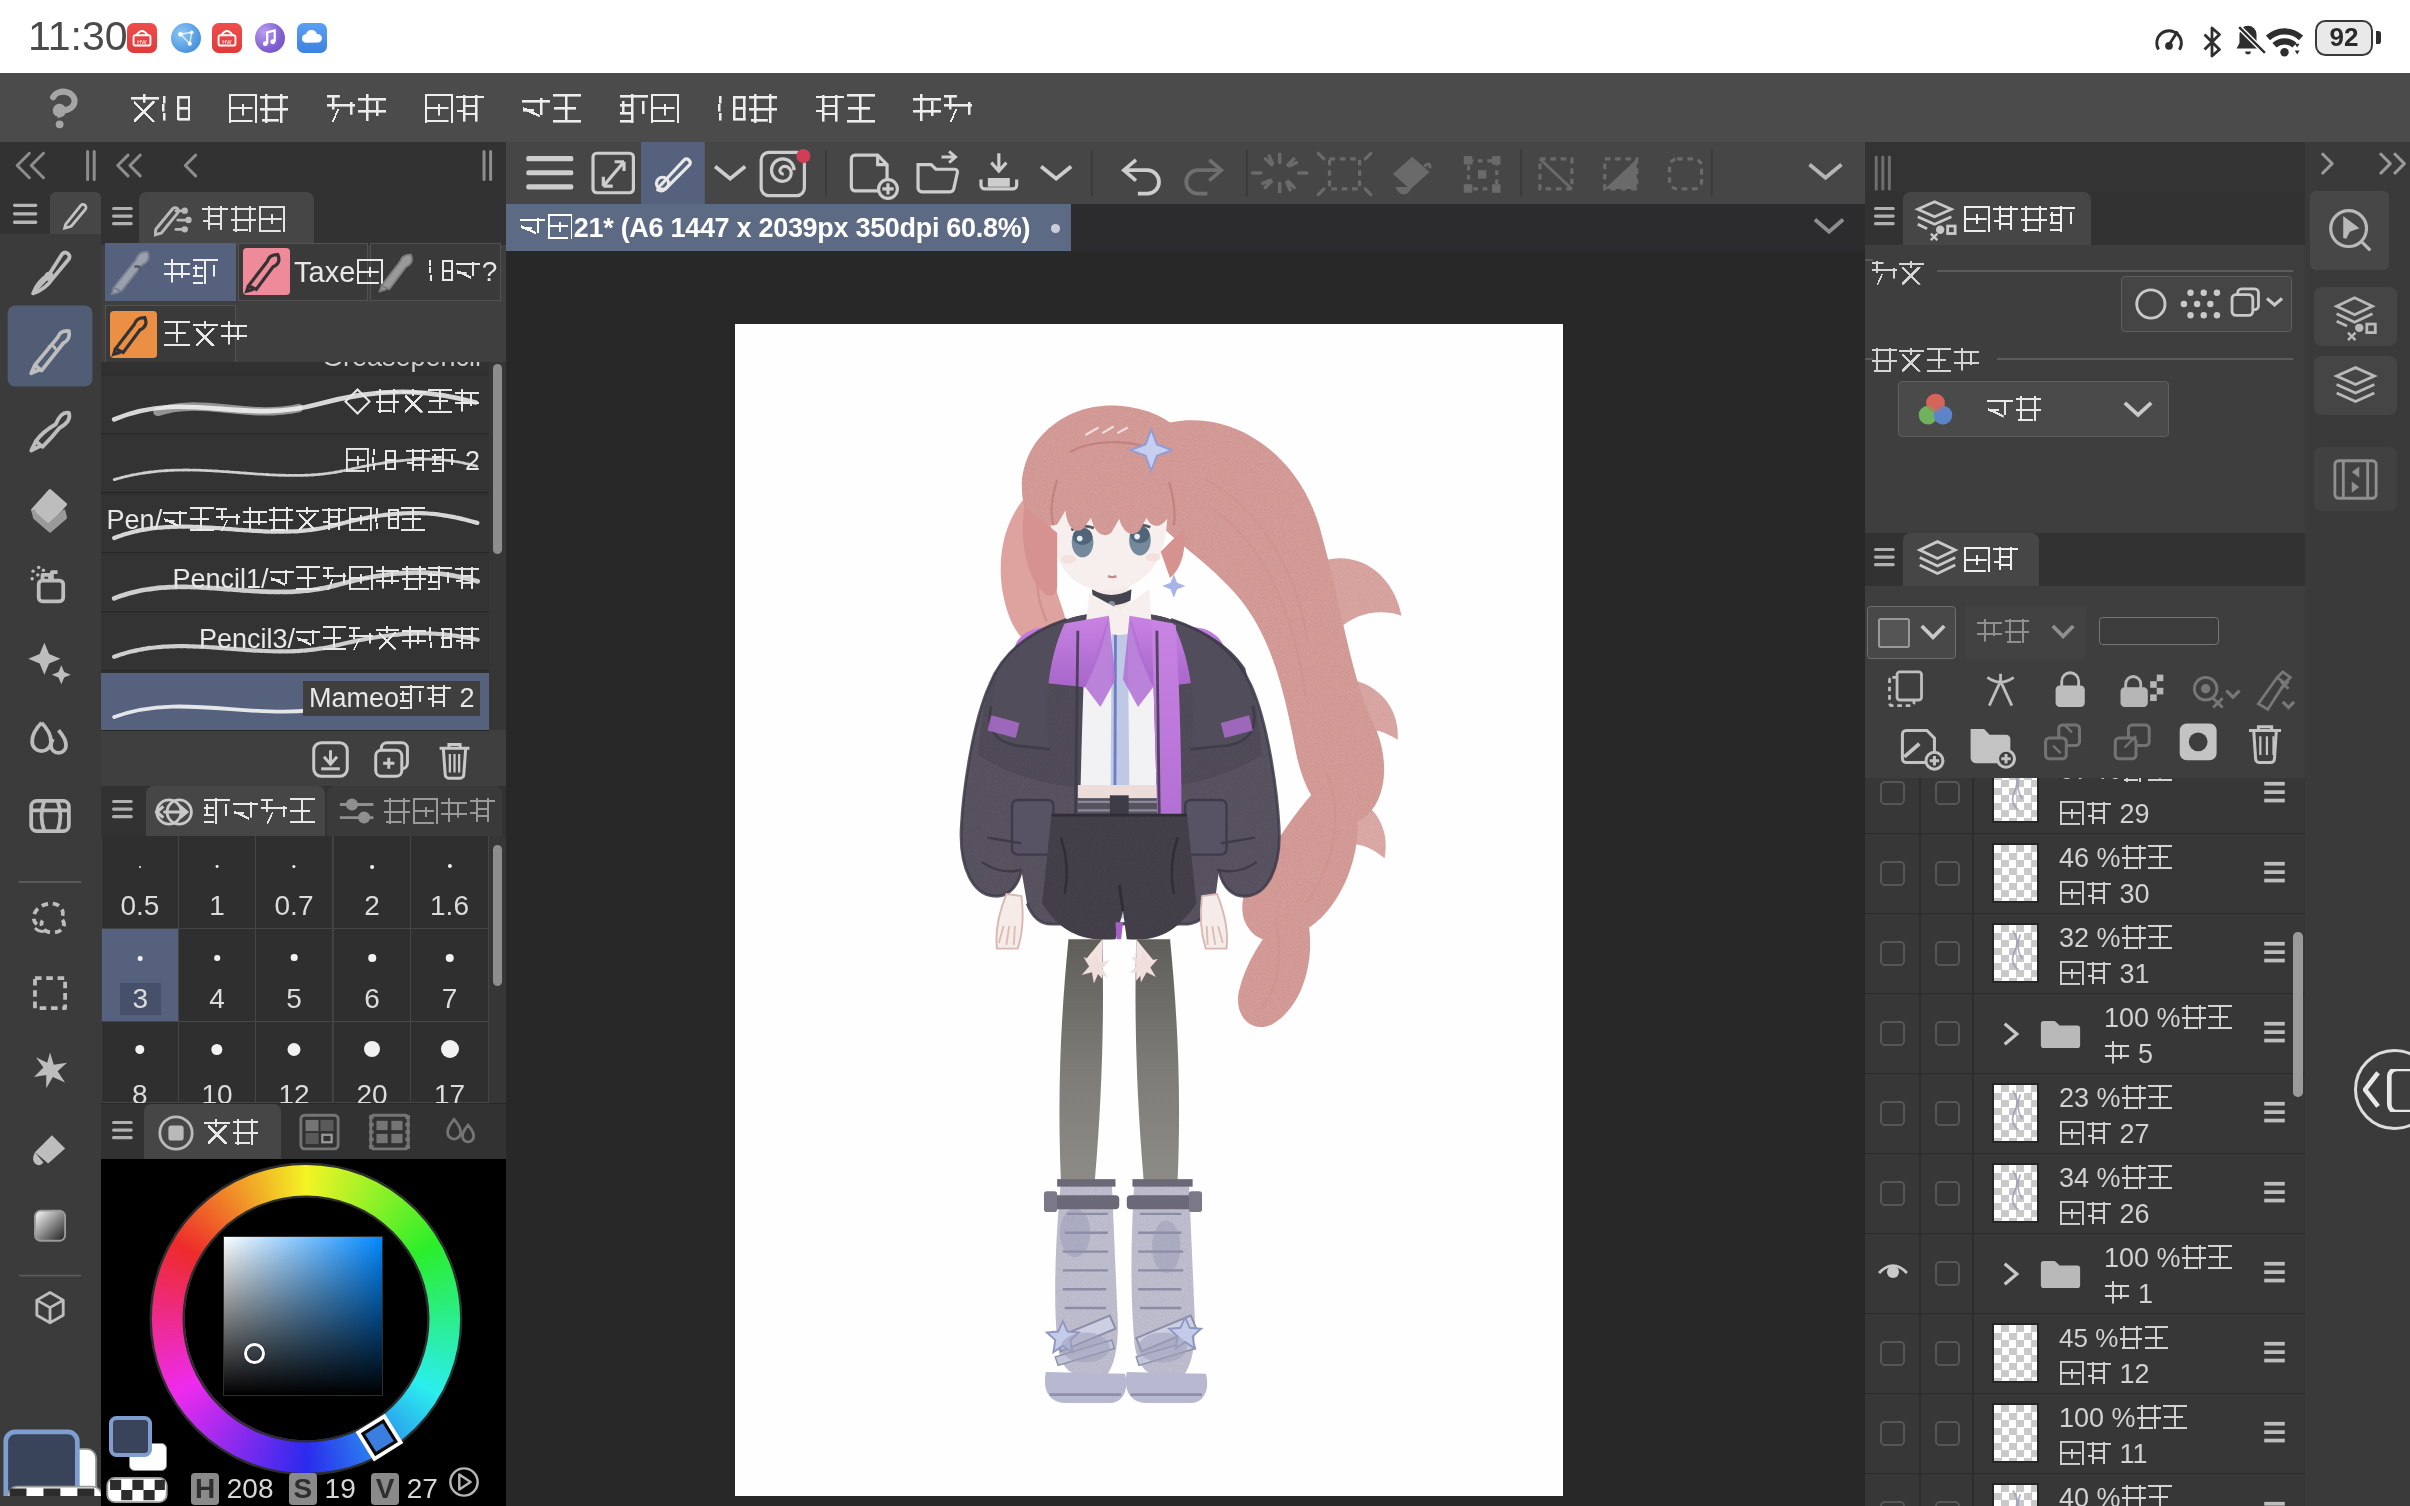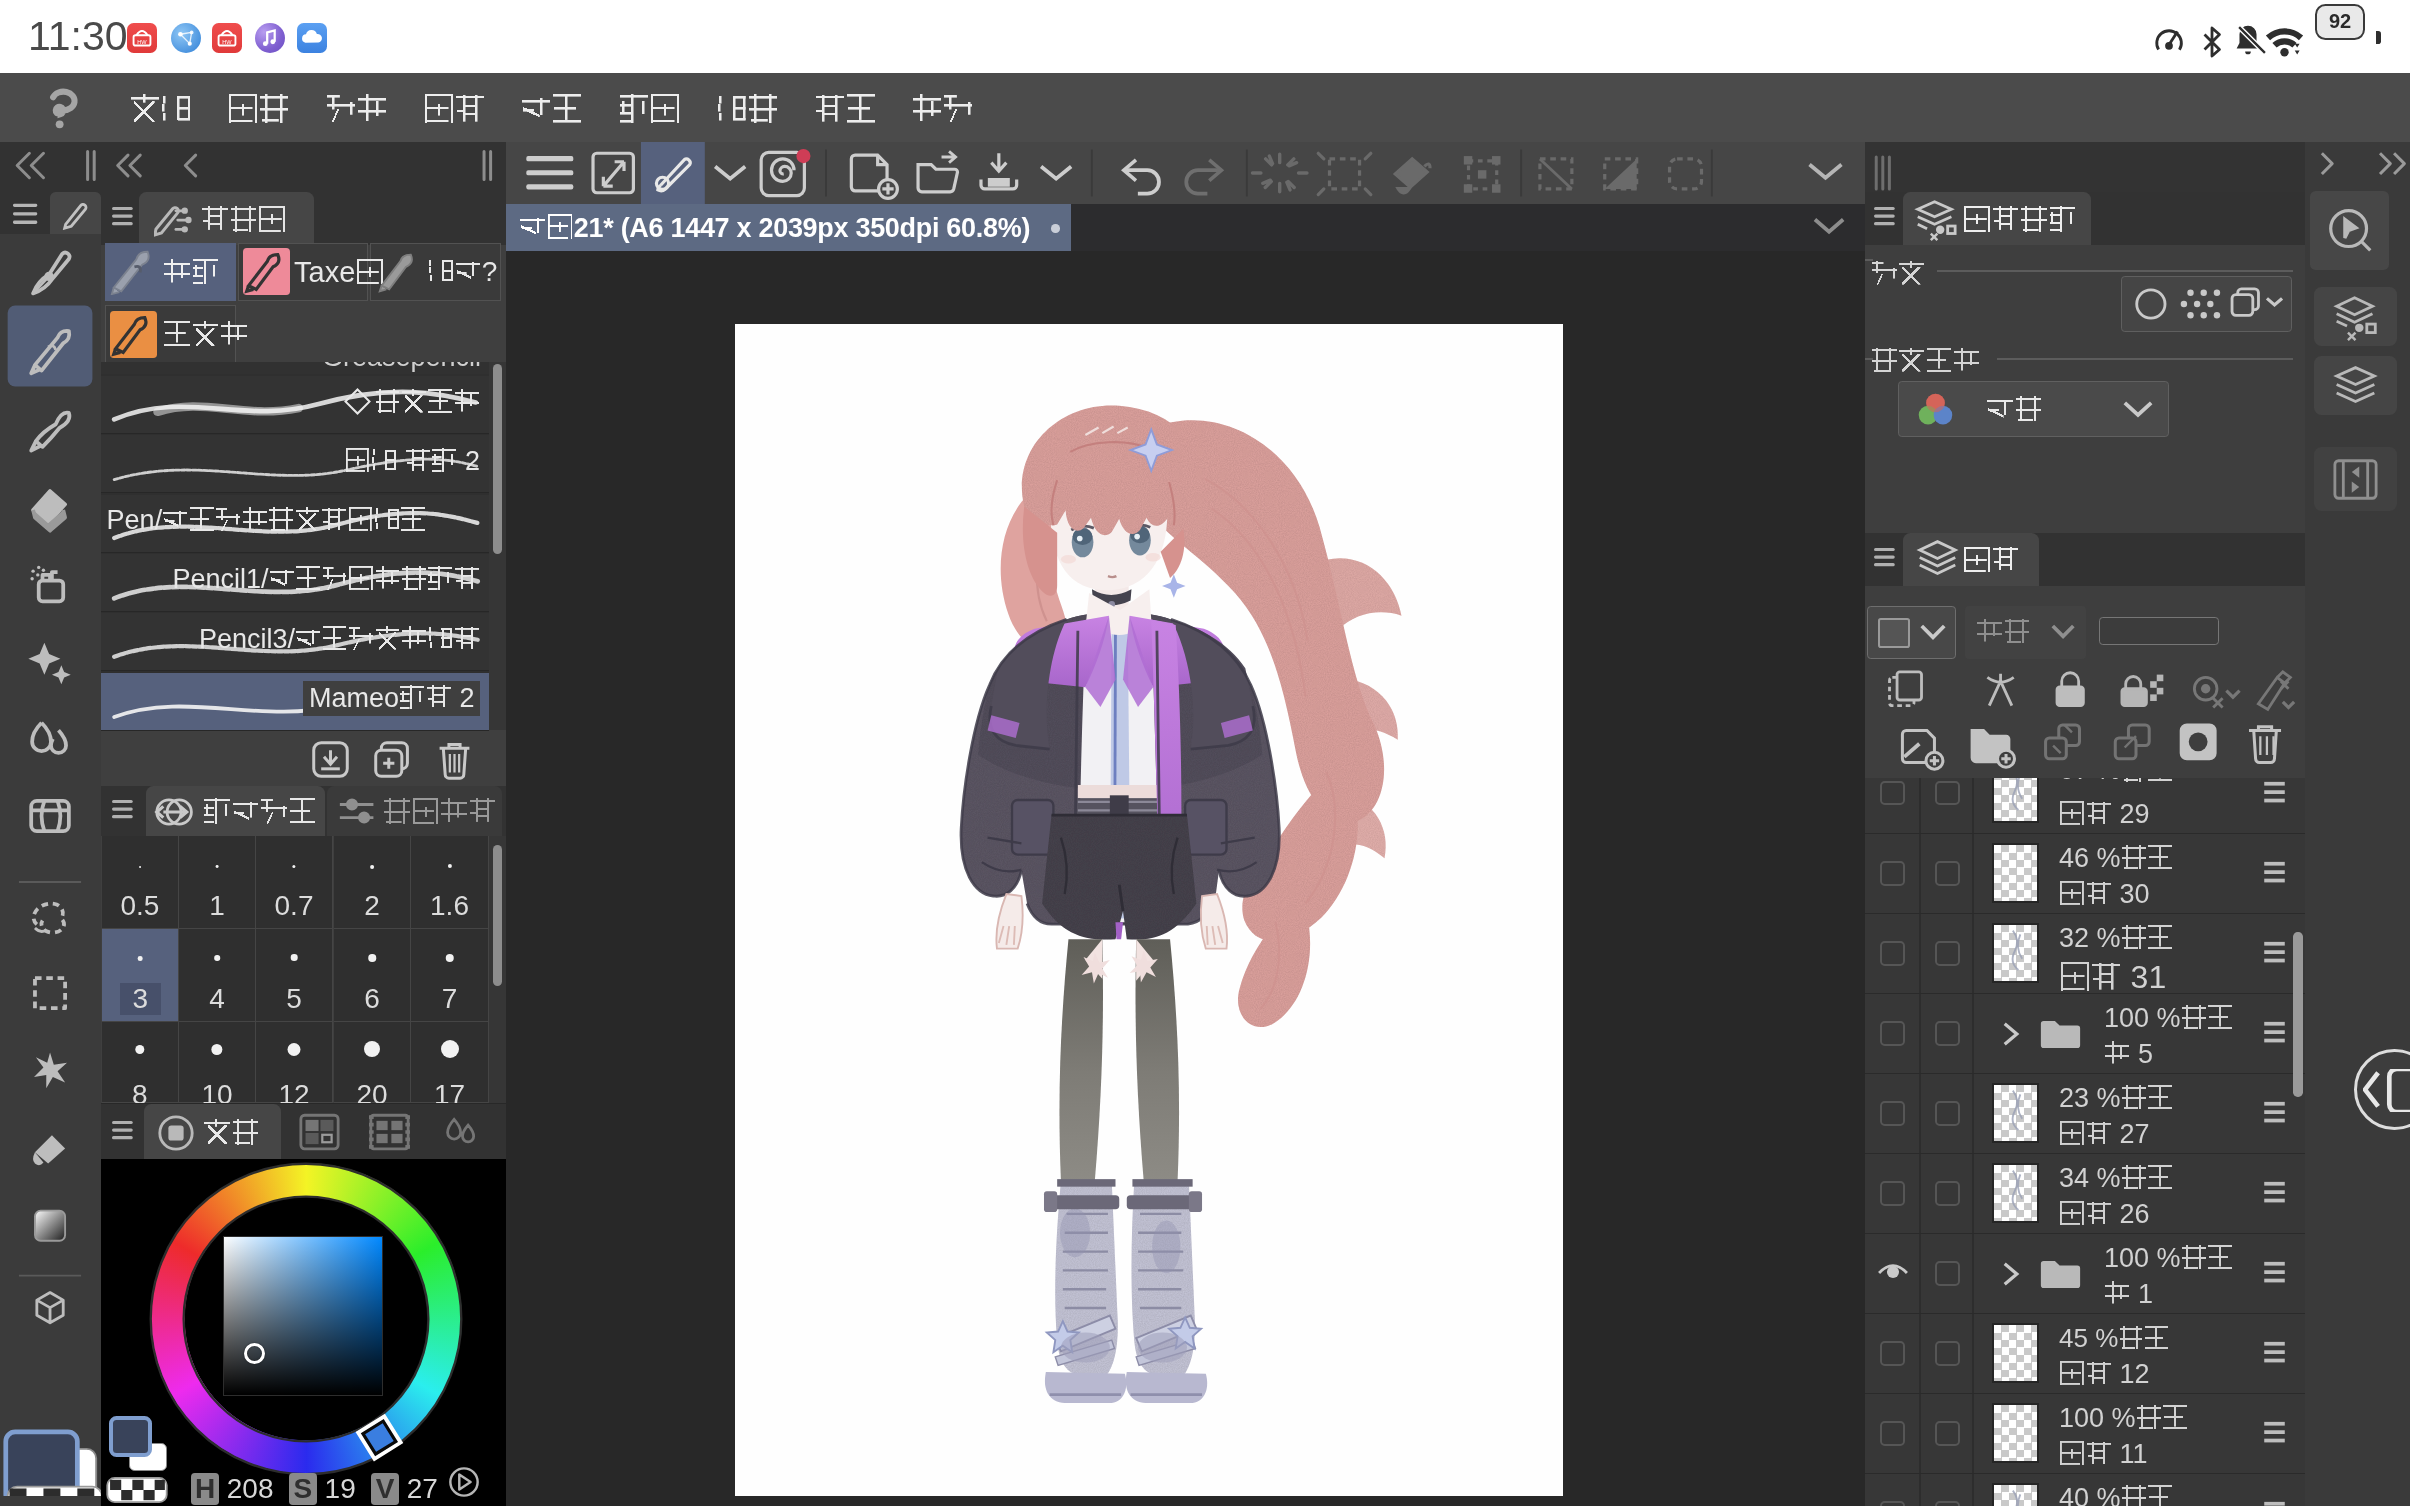--- a/index.html
+++ b/index.html
@@ -100,21 +100,21 @@
       </g>
     </svg>
  <svg class="abs" style="left:2264px;top:23.5px;" width="41" height="36" viewBox="0 0 44 38">
       <g fill="#2e2e2e">
         <path d="M2 12 a 30 30 0 0 1 40 0 l-4.5 5 a 23 23 0 0 0 -31 0 Z"></path>
         <path d="M9 20 a 19 19 0 0 1 26 0 l-4.5 5 a 12.5 12.5 0 0 0 -17 0 Z"></path>
         <circle cx="22" cy="30" r="4.5"></circle>
         <path d="M33 28 l2.6 4.4 l2.6 -4.4 Z M35.6 25 l-2.6 -4.2 h5.2 Z"></path>
       </g>
     </svg>
- <div class="abs" style="left:2315px;top:4px;width:50px;height:36px;border:2.8px solid #3a3a3a;background:#e9e9e9;border-radius:10.4px;color:#2a2a2a;font-size:20px;font-weight:bold;text-align:center;line-height:31px;">92</div>
+ <div class="abs" style="left:2315px;top:20px;width:58px;height:36px;border:2.8px solid #3a3a3a;background:#e9e9e9;border-radius:10.4px;color:#2a2a2a;font-size:26px;font-weight:bold;text-align:center;line-height:31px;">92</div>
  <div class="abs" style="left:2376px;top:31px;width:4.7px;height:13px;background:#2e2e2e;border-radius:0 2.8px 2.8px 0;"></div>
 </div>
 <div class="abs" id="menubar">
  <svg class="abs" style="left:40px;top:11.3px;" width="43" height="47" viewBox="0 0 46 50">
       <path d="M14 14 a 12 10 0 1 1 11 14 q-3 .5 -3 4 a 4 4 0 1 0 -4 -1" fill="none" stroke="#a5a5a5" stroke-width="6.5" stroke-linecap="round"></path>
       <circle cx="21" cy="43" r="4.2" fill="#a5a5a5"></circle>
     </svg>
  <div class="abs mitem" style="left:129px;"><i class="g gC"></i><i class="g gH"></i></div>
  <div class="abs mitem" style="left:227px;"><i class="g gD"></i><i class="g gB"></i></div>
  <div class="abs mitem" style="left:325px;"><i class="g gE"></i><i class="g gJ"></i></div>
@@ -926,21 +926,21 @@
       </svg>
   <div class="abs" style="left:0;top:215px;width:440px;height:1.4px;background:#2a2a2a;"></div>
   <div class="abs" style="left:15px;top:163px;width:24.5px;height:24.5px;border:2.8px solid #565656;border-radius:4.7px;"></div>
   <div class="abs" style="left:70px;top:163px;width:24.5px;height:24.5px;border:2.8px solid #565656;border-radius:4.7px;"></div>
   <div class="abs" style="left:127px;top:145px;width:47px;height:60px;border:2.8px solid #252525;background:repeating-conic-gradient(#c9c9c9 0 25%,#ffffff 0 50%) 0 0/15px 15px;">
         <svg class="abs" style="left:0;top:0" width="47" height="60" viewBox="0 0 50 64">
           <path d="M20 6 q8 10 2 22 q-6 12 4 20 M28 10 q-6 14 2 26" stroke="#9aa0b5" stroke-width="2" fill="none" opacity=".8"></path>
         </svg>
       </div>
   <div class="abs" style="left:194px;top:145px;font-size:27px;color:#d2d2d2;">32 %<i class="g gB"></i><i class="g gA"></i></div>
-  <div class="abs" style="left:194px;top:181px;font-size:32px;color:#d2d2d2;"><i class="g gD"></i><i class="g gF"></i> 31</div>
+  <div class="abs" style="left:194px;top:181px;font-size:27px;color:#d2d2d2;"><i class="g gD"></i><i class="g gF"></i> 31</div>
   <svg class="abs" style="left:399px;top:162px" width="21" height="28" viewBox="0 0 22 30">
         <g fill="#bdbdbd">
           <rect y="2" width="22" height="4"></rect>
           <rect y="11" width="22" height="4"></rect>
           <rect y="20" width="22" height="4"></rect>
         </g>
       </svg>
   <div class="abs" style="left:0;top:295px;width:440px;height:1.4px;background:#2a2a2a;"></div>
   <div class="abs" style="left:15px;top:243px;width:24.5px;height:24.5px;border:2.8px solid #565656;border-radius:4.7px;"></div>
   <div class="abs" style="left:70px;top:243px;width:24.5px;height:24.5px;border:2.8px solid #565656;border-radius:4.7px;"></div>

